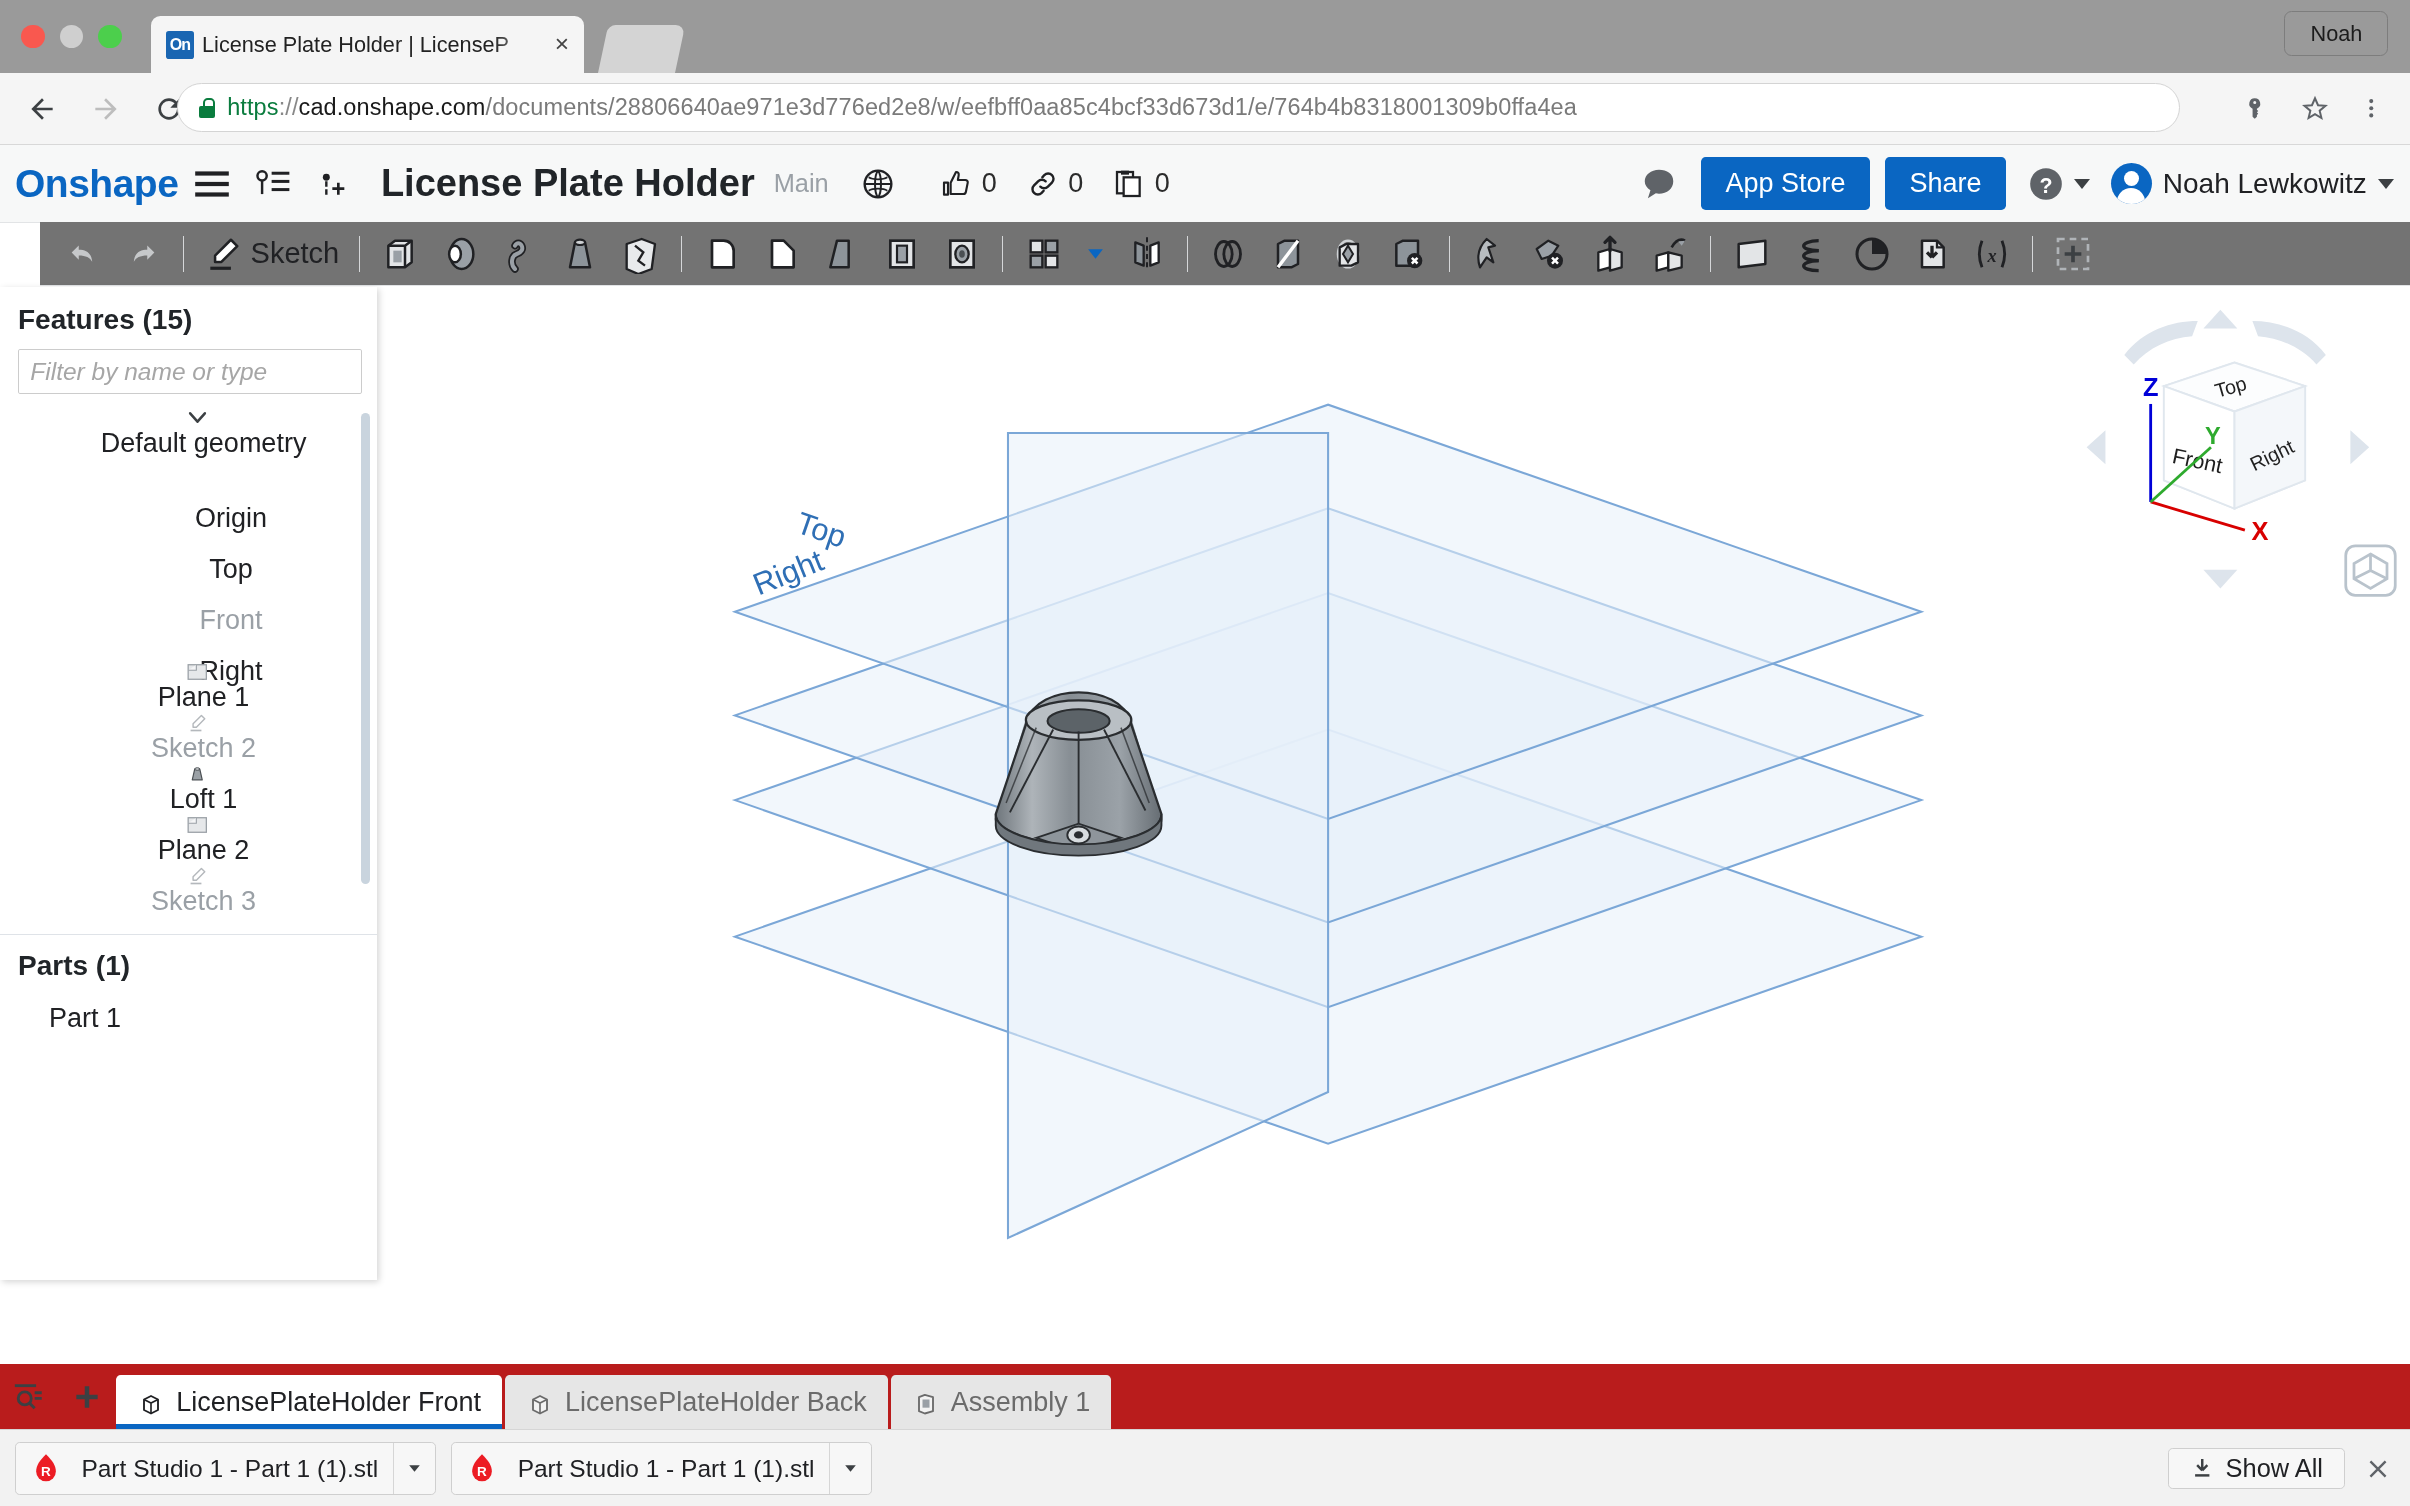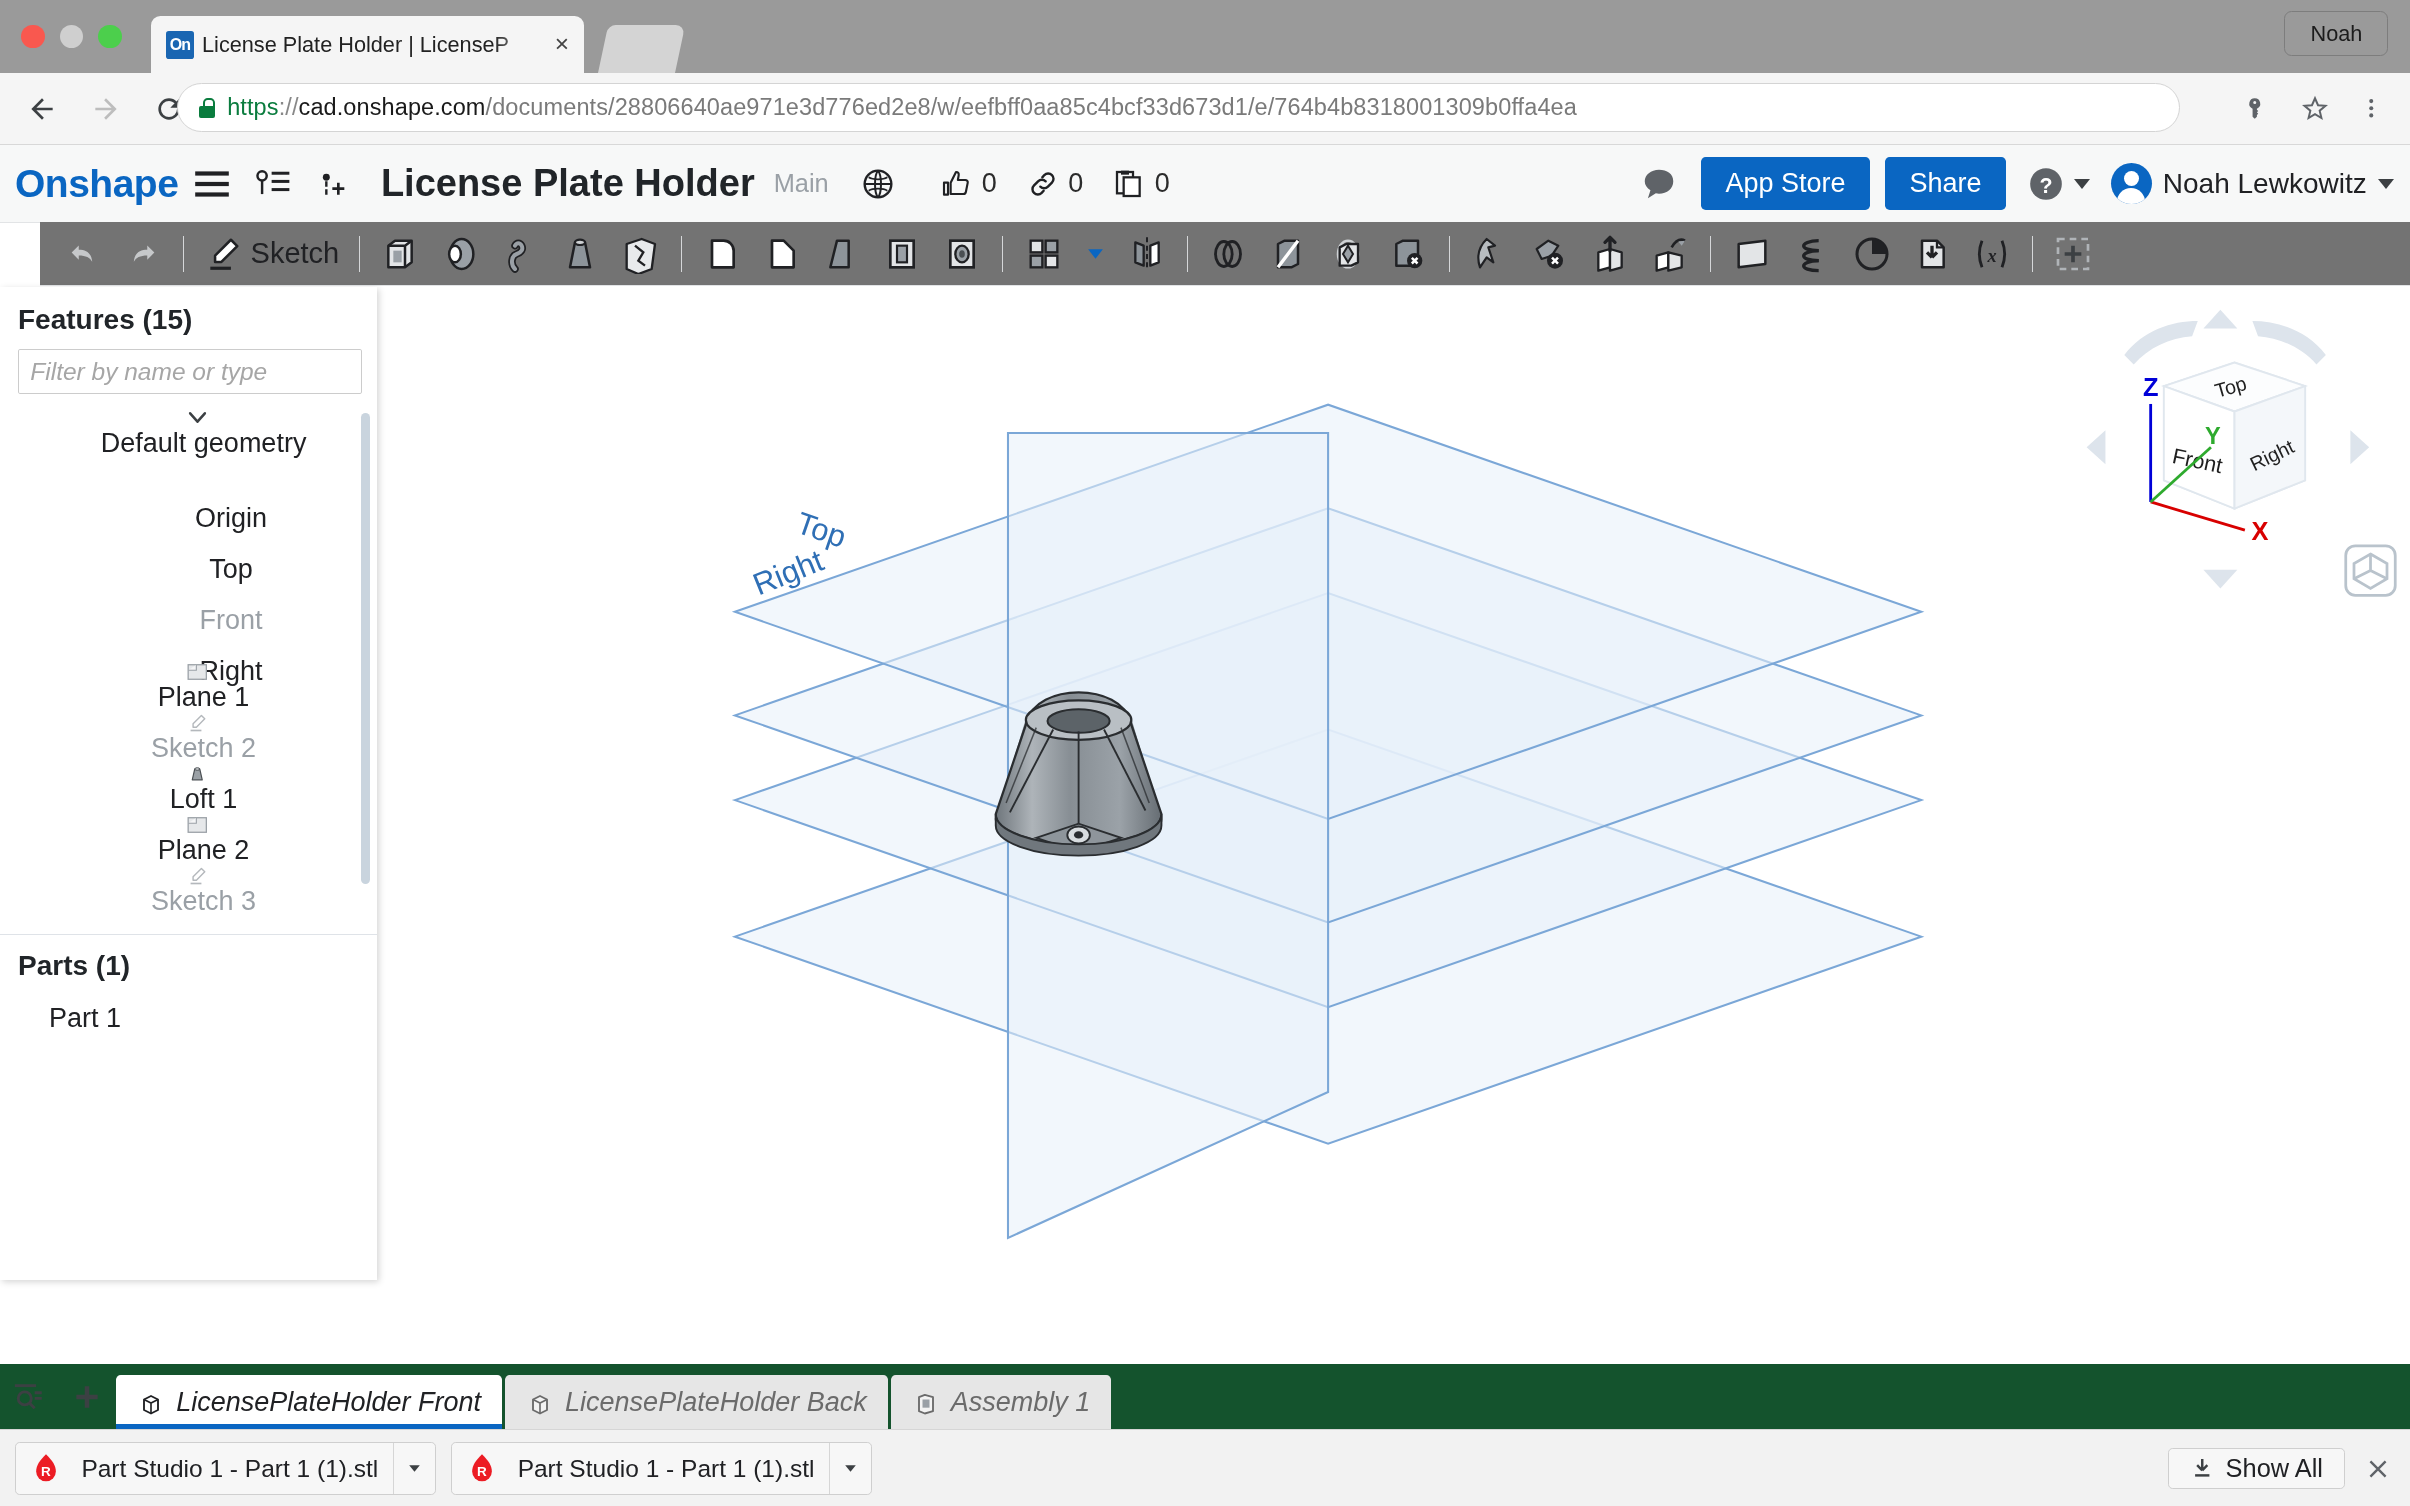--- a/index.html
+++ b/index.html
@@ -135,22 +135,22 @@
 
   
   .viewport{
     position:absolute;left:377px;top:287px;right:0;height:1062px;background:#fff;overflow:hidden;
   }
   .viewcube{position:absolute;right:21px;top:19px;width:311px;height:292px;}
   .persp-ic{position:absolute;right:13px;top:256px;width:55px;height:55px;}
 
   
   .tabbar{
-    position:absolute;left:0;bottom:77px;width:2411px;height:66px;background:#14532d;
-    display:flex;align-items:flex-end;font-style:italic;
+    position:absolute;left:0;bottom:77px;width:2411px;height:66px;background:#b91c1c;
+    display:flex;align-items:flex-end;
   }
   .tabbar-ic{width:58px;height:66px;display:flex;align-items:center;justify-content:center;flex:0 0 auto;}
   .stab{
     height:55px;display:flex;align-items:center;padding:0 21px;gap:11.3px;box-sizing:border-box;
     background:#e6e6e6;border-radius:4.7px 4.7px 0 0;margin-right:2.8px;position:relative;flex:0 0 auto;
   }
   .stab .stab-label{font-size:27px;color:#6b6b6b;white-space:nowrap;}
   .stab.active{background:#fff;}
   .stab.active .stab-label{color:#202124;}
   .stab.active::after{content:"";position:absolute;left:0;right:0;bottom:0;height:5.6px;background:#0a66c2;}

